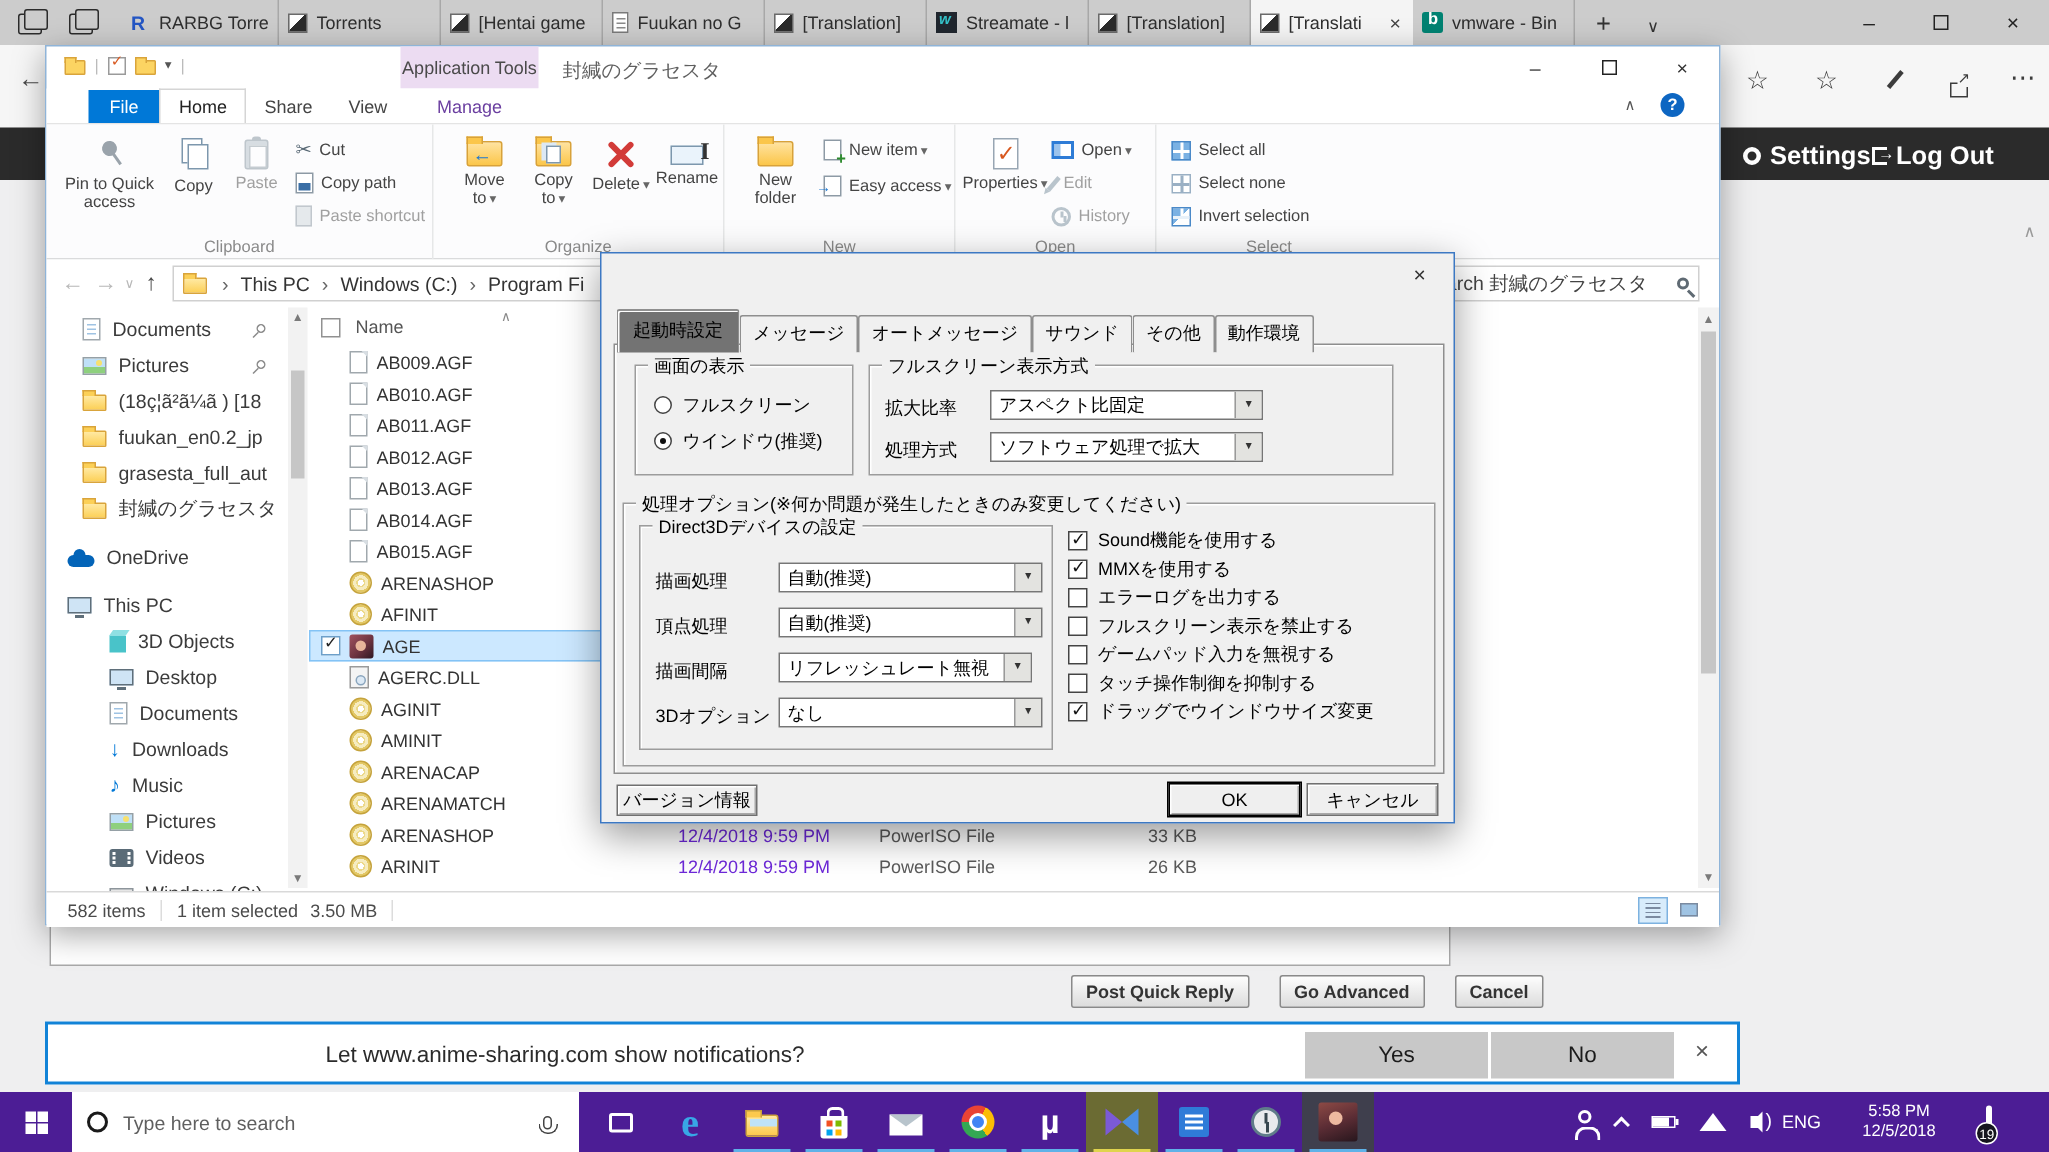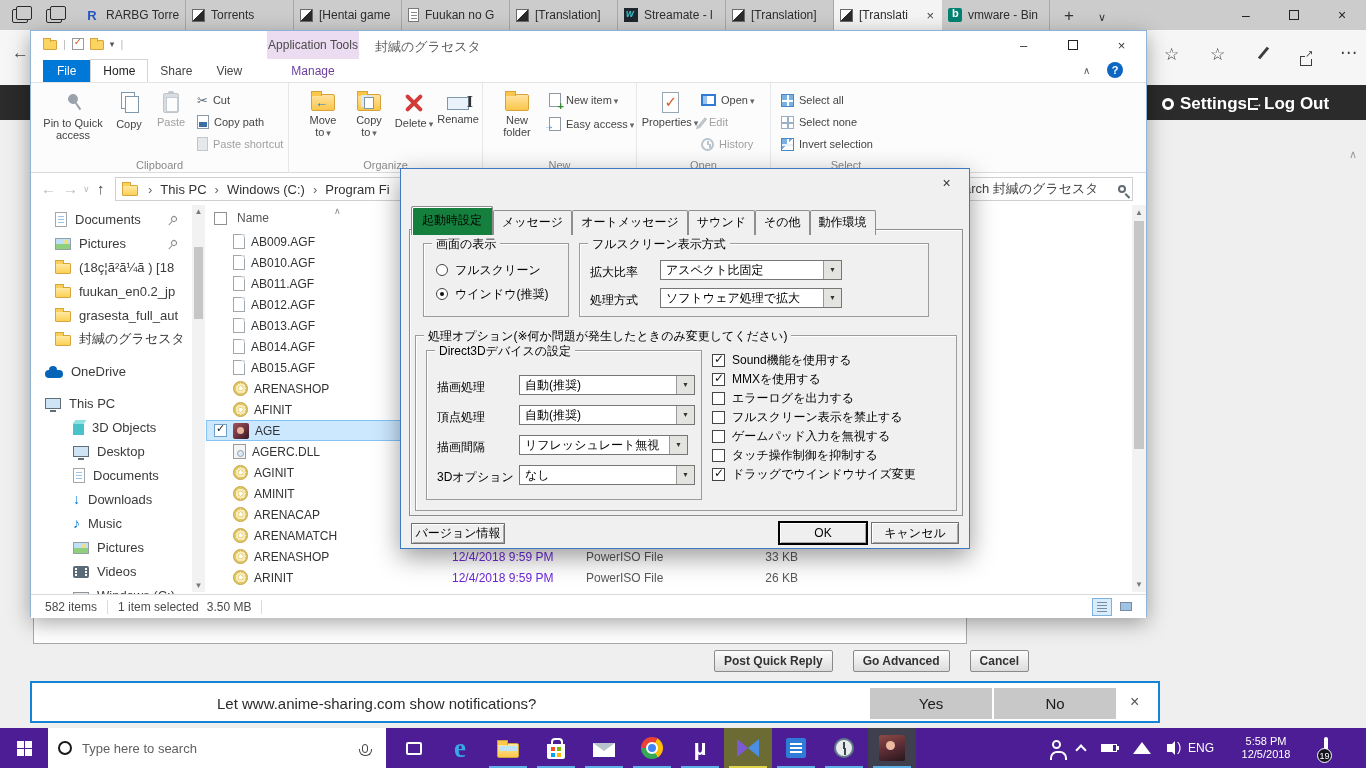--- a/index.html
+++ b/index.html
@@ -47,21 +47,21 @@
 .qfold::before{content:'';position:absolute;left:-1px;top:-3px;width:6px;height:3px;background:#fcd462;border:1px solid #d9a43b;border-bottom:none}
 .qsep{color:#bbb;font-size:11px}
 .qchk{width:12px;height:12px;background:#fff;border:1px solid #9a9a9a;position:relative}
 .qchk::after{content:'✓';position:absolute;left:1px;top:-3px;color:#d8581f;font-size:10px;font-weight:bold}
 .appchip{position:absolute;left:236px;top:0;width:92px;height:28px;background:#ecdcf2;color:#4a4a4a;font-size:12px;display:flex;align-items:center;justify-content:center}
 .wtitle{position:absolute;left:344px;top:7px;font-size:13px;color:#5f5f5f}
 .wbtns{position:absolute;right:0;top:0;display:flex}
 .wb{width:49px;height:28px;display:flex;align-items:center;justify-content:center;font-size:13px;color:#333}
 .menurow{position:absolute;left:0;top:28px;width:100%;height:24px;background:#fff;border-bottom:1px solid #e4e4e4;display:flex;align-items:flex-end;font-size:12px}
 .mtab{padding:4px 12px;color:#444}
-.mtab.file{background:#0078d7;color:#fff;margin-left:12px;padding:4px 14px}
+.mtab.file{background:#0078d7;color:#fff;margin-left:28px;padding:4px 14px}
 .mtab.home{border:1px solid #d5d5d5;border-bottom:none;background:#fff;color:#222}
 .mtab.manage{position:absolute;left:236px;width:92px;text-align:center;color:#6b3fa0}
 .ribbon{position:absolute;left:0;top:52px;width:100%;height:90px;background:#fcfcfd;border-bottom:1px solid #dadbdc}
 .rgroup{position:absolute;top:0;height:90px;border-right:1px solid #e6e7e8}
 .glab{position:absolute;bottom:2px;left:0;width:100%;text-align:center;font-size:11px;color:#8a8a8a}
 .rbtn{position:absolute;display:flex;flex-direction:column;align-items:center;gap:3px;font-size:11px;color:#444;text-align:center}
 .rbtn .t{line-height:12px}
 .srow{position:absolute;display:flex;align-items:center;gap:5px;font-size:11px;color:#444;height:18px;white-space:nowrap}
 .gray{color:#a0a0a0}
 .car::after{content:'▾';font-size:9px;color:#666;margin-left:2px}
@@ -179,21 +179,21 @@
 .viewbtn{width:20px;height:18px;border:1px solid transparent;display:flex;align-items:center;justify-content:center;margin-left:4px}
 .viewbtn.active{border-color:#7db2e0;background:#d8ecfb}
 .vb-list{width:10px;height:10px;background:repeating-linear-gradient(#7a8aa0 0 1px,transparent 1px 3px)}
 .vb-thumb{width:12px;height:9px;background:#9fc3e3;border:1px solid #7a8aa0}
 
 .dlg{left:400px;top:168px;width:570px;height:381px;background:#f0f0f0;border:1px solid #3c78c3;box-shadow:0 8px 24px rgba(0,0,0,.4);z-index:30;font-size:12px;color:#000}
 .dlg-title{position:absolute;left:0;top:0;width:100%;height:28px;background:#fff;display:flex;align-items:center;padding-left:14px;font-size:13px}
 .dlg-close{position:absolute;right:0;top:0;width:45px;height:28px;display:flex;align-items:center;justify-content:center;font-size:14px;color:#333}
 .dtabs{position:absolute;left:10px;top:36px;display:flex;align-items:flex-end;z-index:2}
 .dtab{border:1px solid #8e8e8e;border-bottom:none;padding:3px 8px 4px;background:#f0f0f0;border-radius:2px 2px 0 0;position:relative;top:1px}
-.dtab.active{padding:5px 10px 6px;box-shadow:inset 1px 1px 0 #fff;z-index:3;background:#15803d}
+.dtab.active{padding:5px 10px 6px;box-shadow:inset 1px 1px 0 #fff;z-index:3;background:#737373}
 .dpanel{position:absolute;left:8px;top:60px;width:554px;height:287px;border:1px solid #8e8e8e;box-shadow:inset 1px 1px 0 #fff;background:#f0f0f0}
 .grp{position:absolute;border:1px solid #9c9c9c;box-shadow:inset 1px 1px 0 #fff}
 .grp>.leg{position:absolute;top:-8px;left:8px;background:#f0f0f0;padding:0 4px;white-space:nowrap}
 .opt{position:absolute;display:flex;align-items:center;gap:7px}
 .radio{width:12px;height:12px;border:1px solid #444;border-radius:50%;background:#fff;position:relative;flex:none}
 .opt.checked .radio::after{content:'';position:absolute;left:3px;top:3px;width:4px;height:4px;border-radius:50%;background:#111}
 .combo{position:absolute;background:#fff;border:1px solid #767676;height:20px;line-height:18px;padding:0 22px 0 5px;white-space:nowrap;overflow:hidden}
 .combo::after{content:'▼';position:absolute;right:0;top:0;width:17px;height:100%;background:#e3e3e0;border-left:1px solid #9a9a9a;font-size:7px;color:#333;display:flex;align-items:center;justify-content:center}
 .dlabel{position:absolute;white-space:nowrap}
 .chk{position:absolute;display:flex;align-items:center;gap:7px;white-space:nowrap}

